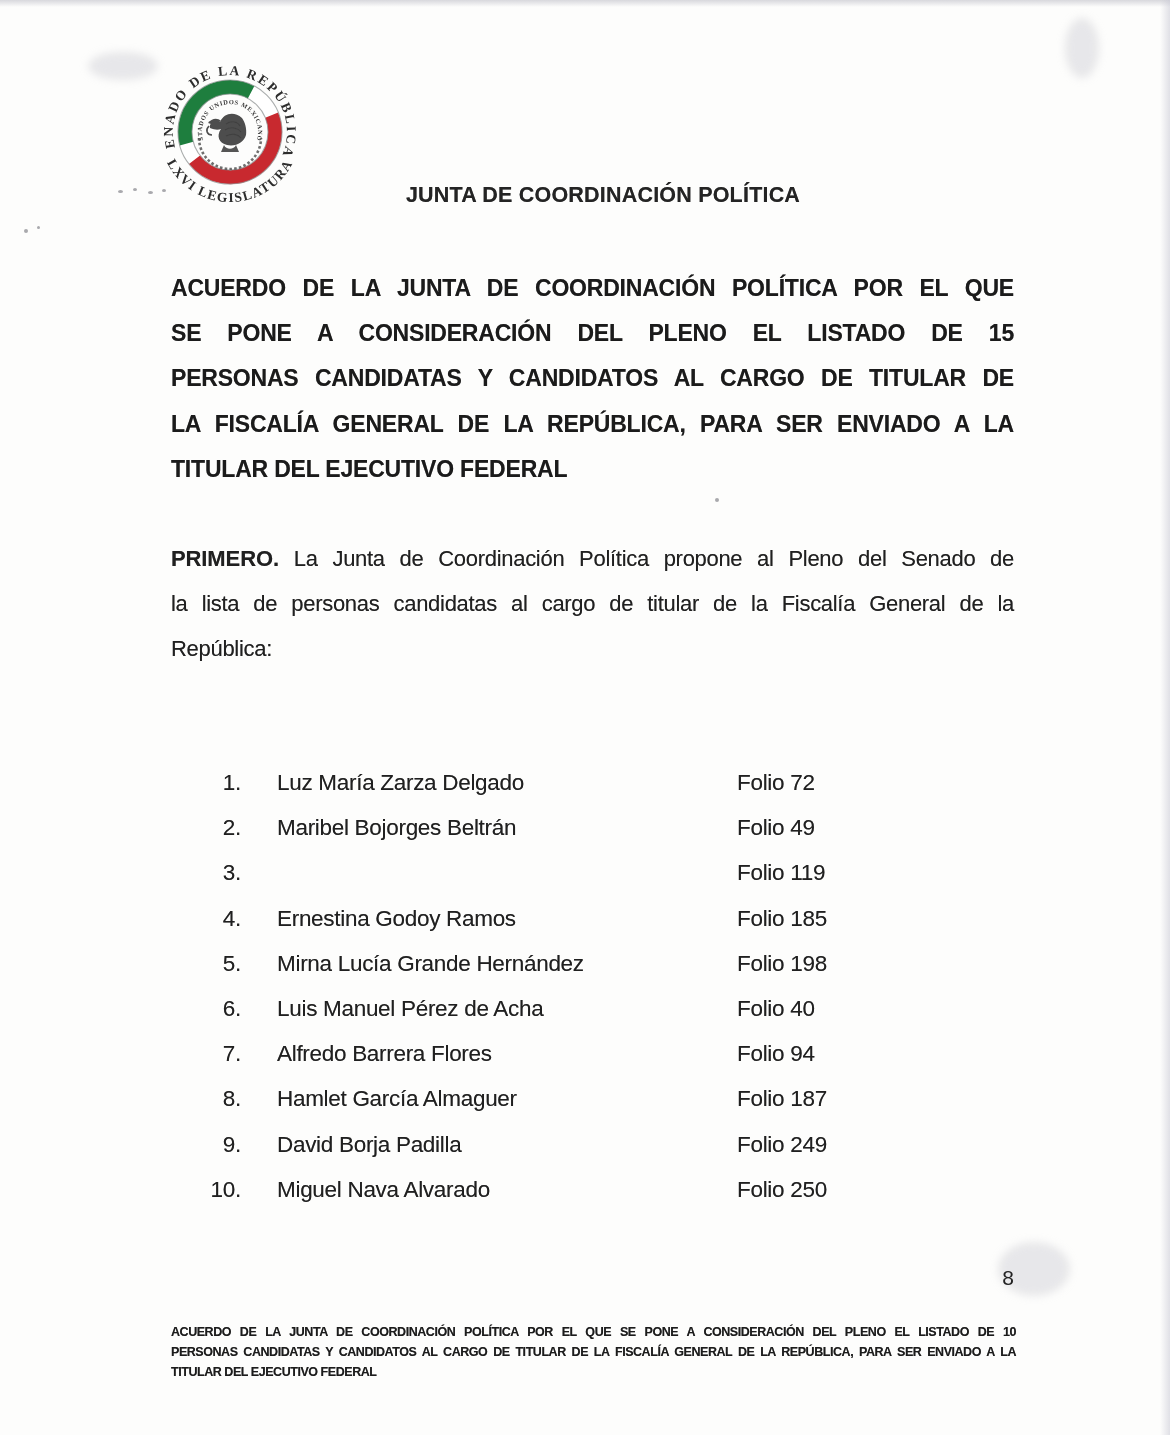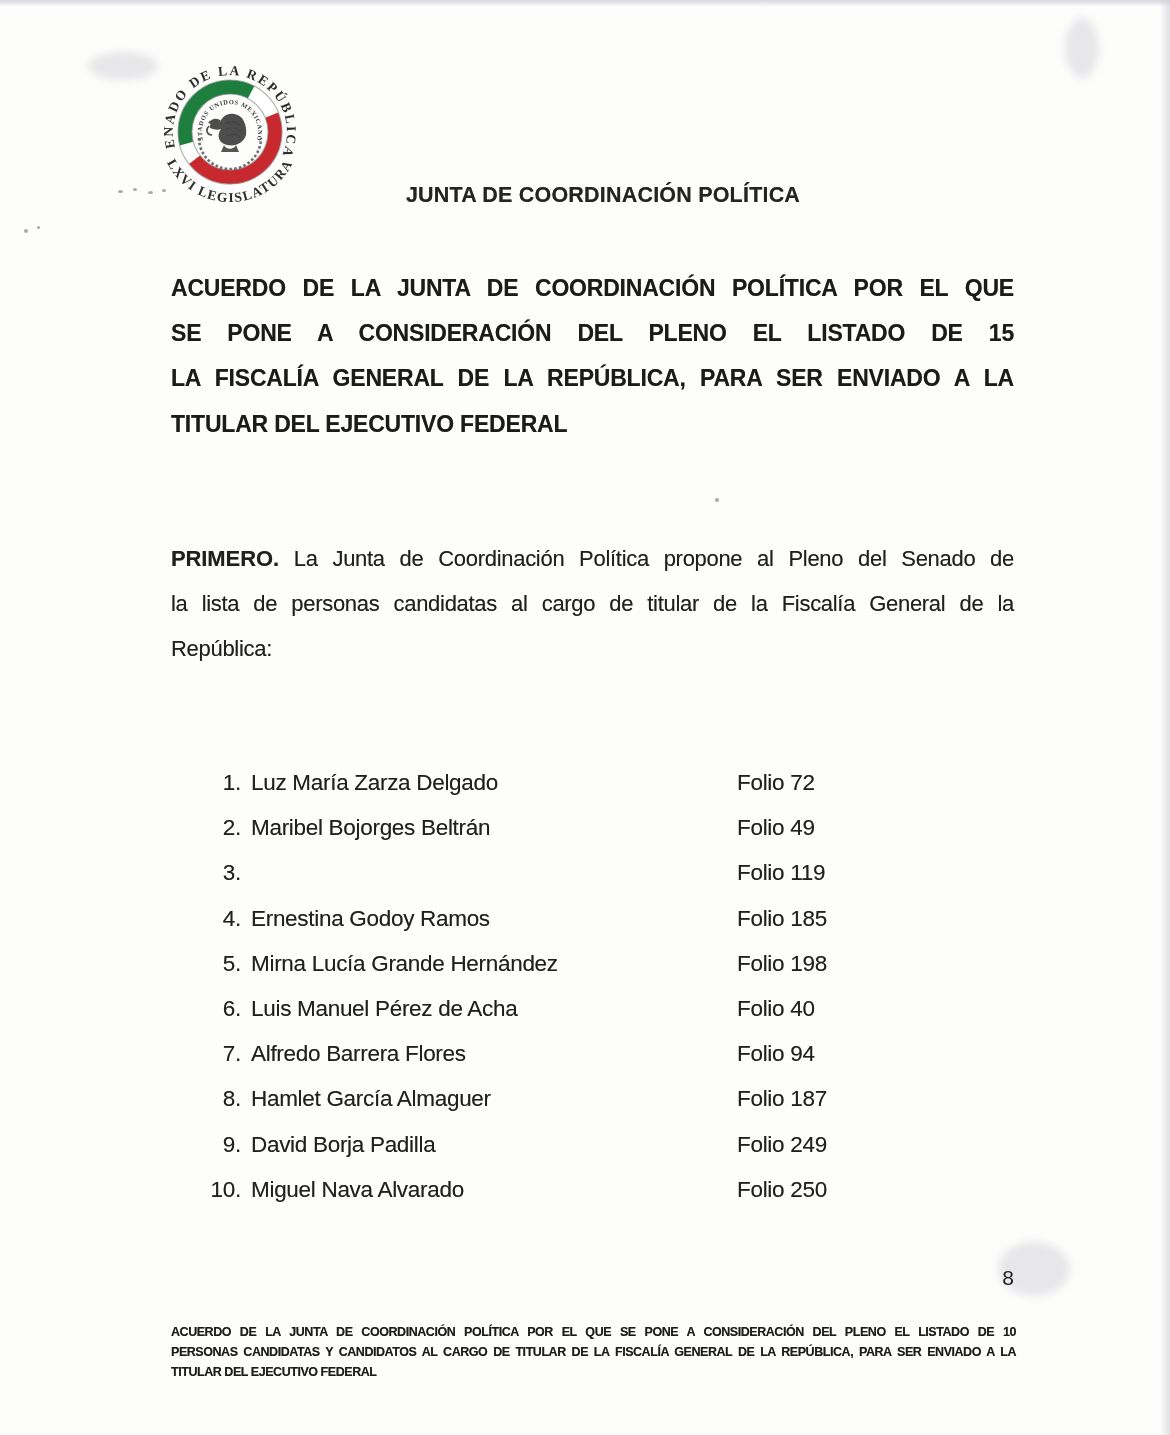--- a/index.html
+++ b/index.html
@@ -43,21 +43,21 @@
     text-shadow:0 0 .5px rgba(30,30,30,.45);
   }
   .body-par .lead{font-weight:bold;letter-spacing:-.1px;margin-top:22px;}
   
   .list{position:absolute;left:171px;top:760px;width:843px;
     font-size:22.5px;letter-spacing:-.3px;color:#202020;
     text-shadow:0 0 .5px rgba(30,30,30,.45);}
   .row{position:relative;height:45.2px;}
   .row span{position:absolute;top:0;line-height:45.2px;white-space:nowrap;}
   .row .num{left:27px;width:43px;text-align:right;}
-  .row .name{left:80px;}
+  .row .name{left:106px;}
   .row .folio{left:566px;}
   
   .page-number{
     position:absolute;left:171px;top:1266px;width:843px;
     text-align:right;font-size:21px;color:#222;
   }
   .doc-footer{
     position:absolute;left:171px;top:1322px;width:845px;
     font-size:12.5px;font-weight:bold;letter-spacing:-.45px;
     line-height:20px;color:#1c1c1c;
@@ -122,20 +122,21 @@
         <textPath href="#arcInner" startOffset="50%" text-anchor="middle">ESTADOS UNIDOS MEXICANOS</textPath>
       </text>
     </g>
   </svg>
 
   <div class="org-title">JUNTA DE COORDINACIÓN POLÍTICA</div>
 
   <section class="title-block">
     <div class="jline">ACUERDO DE LA JUNTA DE COORDINACIÓN POLÍTICA POR EL QUE</div>
     <div class="jline">SE PONE A CONSIDERACIÓN DEL PLENO EL LISTADO DE 15</div>
+    <div class="jline">PERSONAS CANDIDATAS Y CANDIDATOS AL CARGO DE TITULAR DE</div>
     <div class="jline">LA FISCALÍA GENERAL DE LA REPÚBLICA, PARA SER ENVIADO A LA</div>
     <div>TITULAR DEL EJECUTIVO FEDERAL</div>
   </section>
 
   <section class="body-par">
     <div class="jline"><span class="lead">PRIMERO.</span><span> La Junta de Coordinación Política propone al Pleno del Senado de</span></div>
     <div class="jline">la lista de personas candidatas al cargo de titular de la Fiscalía General de la</div>
     <div>República:</div>
   </section>
 

